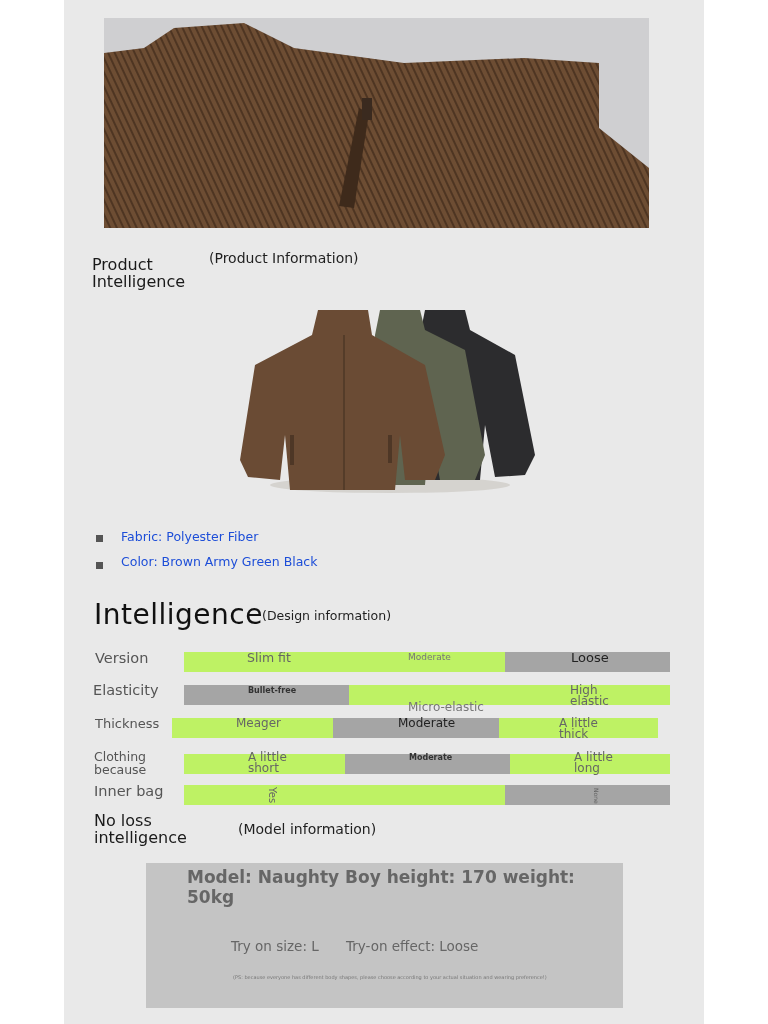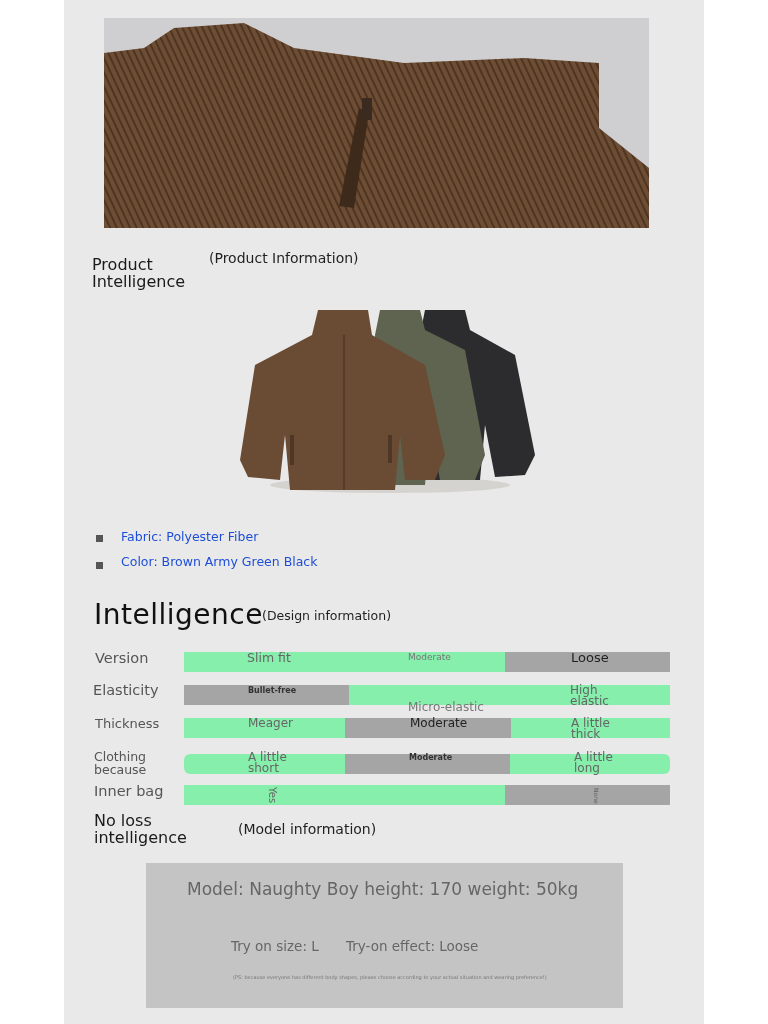--- a/index.html
+++ b/index.html
@@ -16,21 +16,21 @@
   .sub { color:#1f1f1f; font-size:14px; }
 
   .jackets { left:240px; top:305px; width:300px; height:195px; }
 
   .bullet { width:7px; height:7px; background:#555; }
   .bul-text { color:#1d4ed8; font-size:12.5px; }
 
   .big-title { color:#111; font-size:28px; letter-spacing:0.5px; }
 
   .row-label { color:#555; font-size:14.5px; line-height:13px; }
-  .bar { position:absolute; height:20px; background:#86efac; }
+  .bar { position:absolute; height:20px; background:#bef264; }
   .bar .seg { position:absolute; top:0; height:100%; background:#a5a5a5; }
   .opt { position:absolute; color:#666; font-size:12px; line-height:11px; white-space:nowrap; }
   .opt.sm { font-size:8px; font-weight:bold; color:#333; }
   .opt.tiny { font-size:7.5px; color:#777; }
   .opt.dark { color:#222; }
   .opt.rot { transform:rotate(90deg); transform-origin:left top; font-size:10px; }
 
   .model-box { left:146px; top:863px; width:477px; height:145px; background:#c4c4c4; }
   .model-line { color:#666; font-size:17px; }
   .try { color:#666; font-size:13.5px; }
@@ -95,46 +95,46 @@
 
 <div class="abs row-label" style="left:93px;top:684px;">Elasticity</div>
 <div class="bar" style="left:184px;top:685px;width:486px;">
   <div class="seg" style="left:0;width:165px;"></div>
   <div class="opt sm" style="left:64px;top:0;">Bullet-free</div>
   <div class="opt tiny" style="left:224px;top:17px;font-size:12px;">Micro-elastic</div>
   <div class="opt" style="left:386px;top:0;width:50px;white-space:normal;">High elastic</div>
 </div>
 
 <div class="abs row-label" style="left:95px;top:717px;font-size:13px;">Thickness</div>
-<div class="bar" style="left:184px;top:718px;width:486px;">
+<div class="bar" style="left:172px;top:718px;width:486px;">
   <div class="seg" style="left:161px;width:166px;"></div>
   <div class="opt" style="left:64px;top:0;">Meager</div>
   <div class="opt dark" style="left:226px;top:0;font-size:12px;">Moderate</div>
   <div class="opt" style="left:387px;top:0;width:50px;white-space:normal;">A little thick</div>
 </div>
 
 <div class="abs row-label" style="left:94px;top:750px;font-size:12.5px;width:70px;">Clothing because</div>
-<div class="bar" style="left:184px;top:754px;width:486px;border-radius:6px;">
+<div class="bar" style="left:184px;top:754px;width:486px;">
   <div class="seg" style="left:161px;width:165px;"></div>
   <div class="opt" style="left:64px;top:-2px;width:50px;white-space:normal;">A little short</div>
   <div class="opt sm" style="left:225px;top:-2px;">Moderate</div>
   <div class="opt" style="left:390px;top:-2px;width:50px;white-space:normal;">A little long</div>
 </div>
 
 <div class="abs row-label" style="left:94px;top:785px;">Inner bag</div>
 <div class="bar" style="left:184px;top:785px;width:486px;">
   <div class="seg" style="left:321px;width:165px;"></div>
   <div class="opt rot" style="left:94px;top:2px;">Yes</div>
   <div class="opt rot" style="left:418px;top:3px;font-size:6px;">None</div>
 </div>
 
 <div class="abs h-small" style="left:94px;top:812px;">
   <div>No loss</div>
   <div>intelligence</div>
 </div>
 <div class="abs sub" style="left:238px;top:821px;">(Model information)</div>
 
 <div class="abs model-box">
-  <div class="abs model-line" style="left:41px;top:16px;">Model: Naughty Boy height: 170 weight: 50kg</div>
+  <div class="abs model-line" style="left:41px;top:4px;font-weight:bold;">Model: Naughty Boy height: 170 weight: 50kg</div>
   <div class="abs try" style="left:85px;top:75px;">Try on size: L</div>
   <div class="abs try" style="left:200px;top:75px;">Try-on effect: Loose</div>
   <div class="abs ps" style="left:87px;top:111px;">(PS: because everyone has different body shapes, please choose according to your actual situation and wearing preference!)</div>
 </div>
 
 </body></html>

